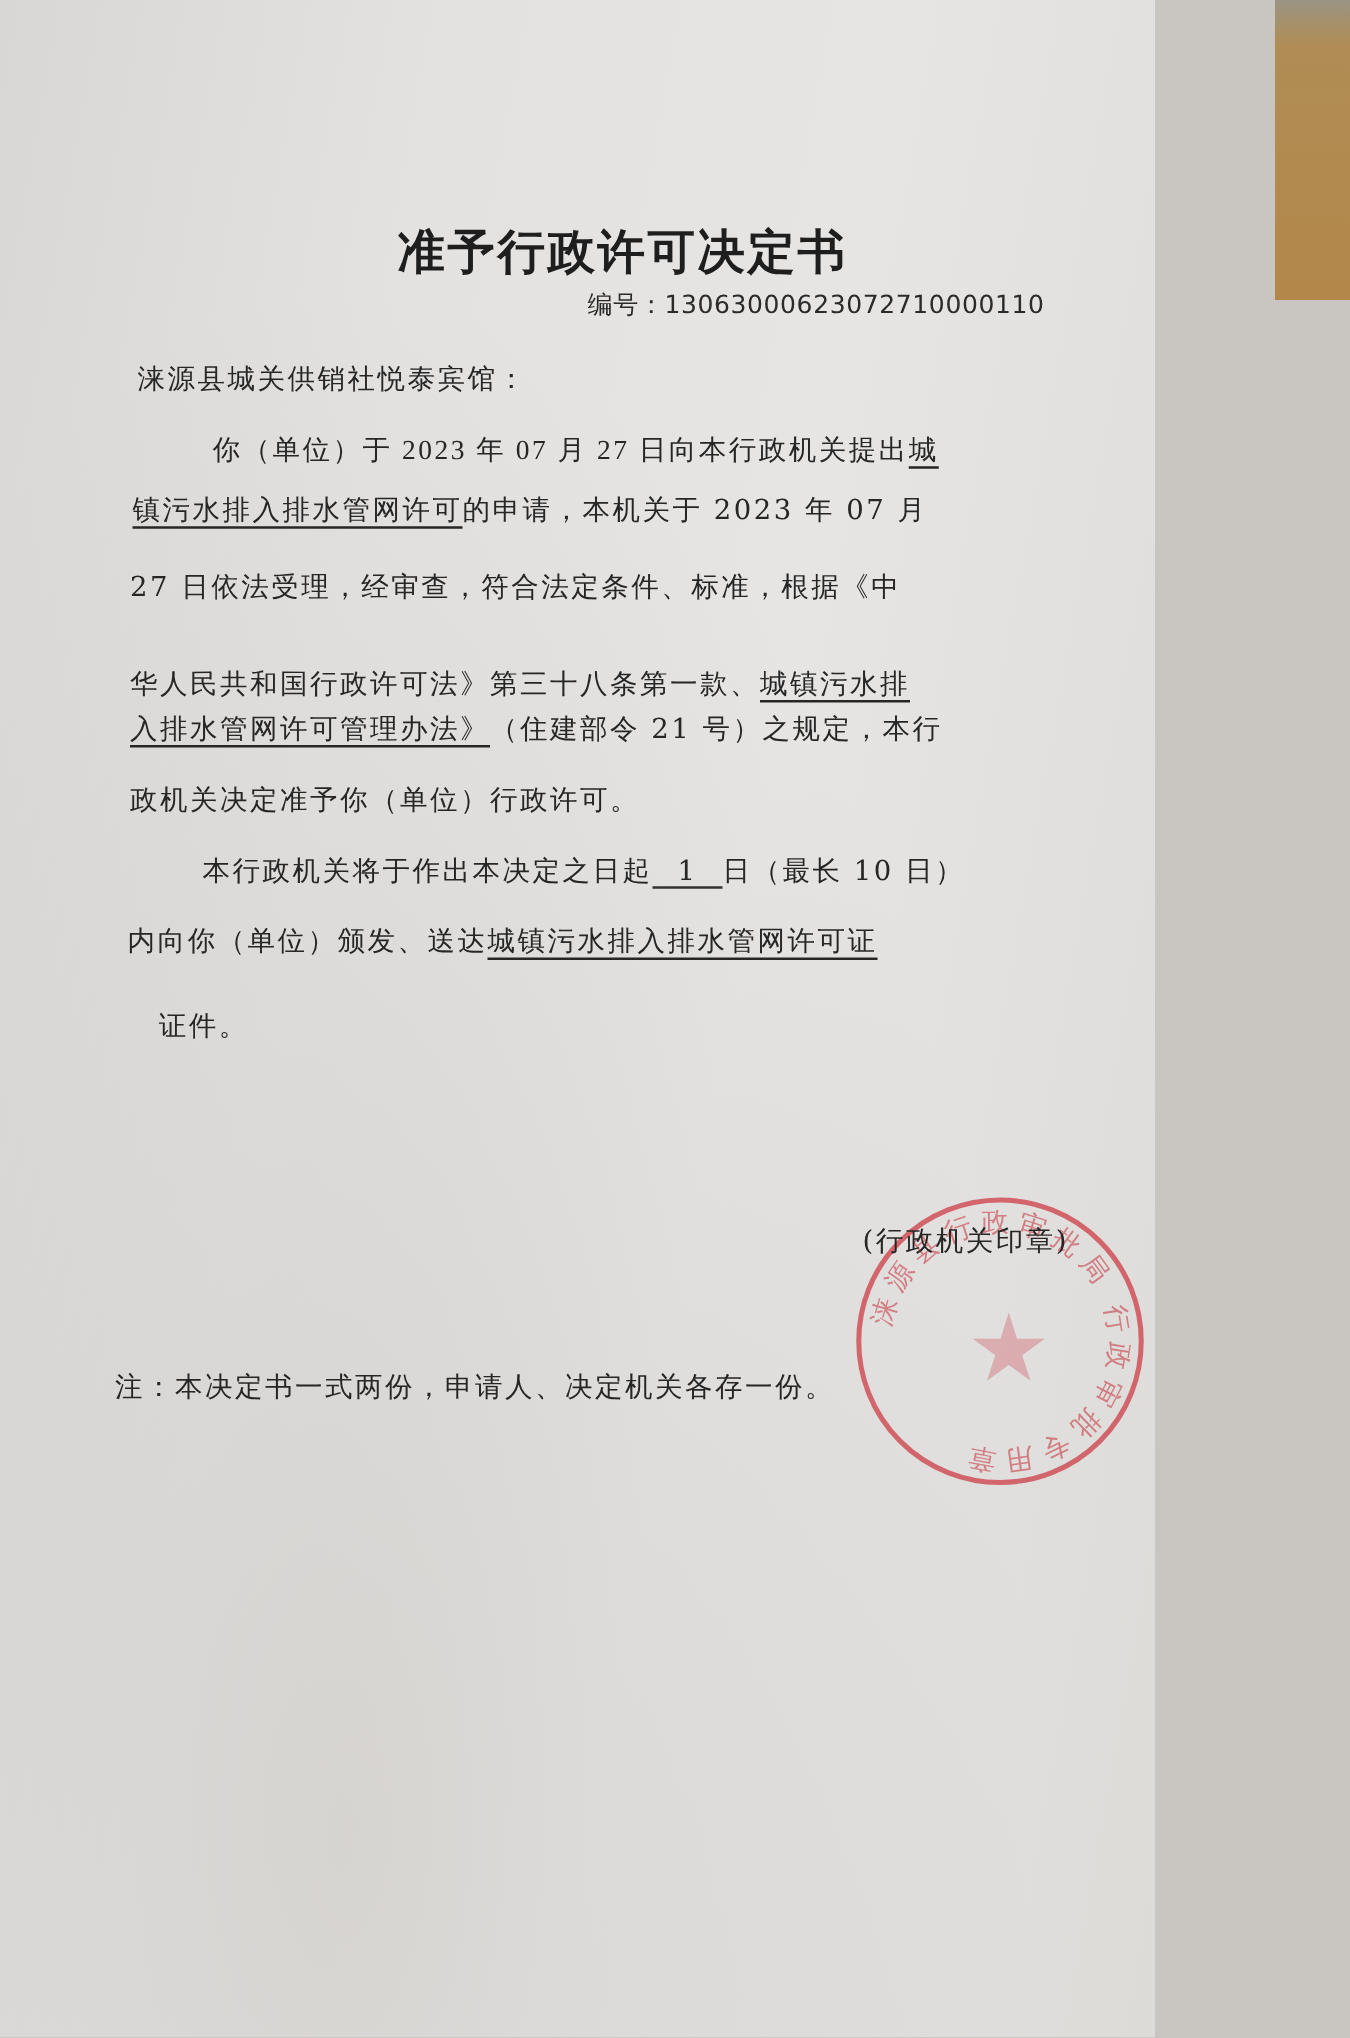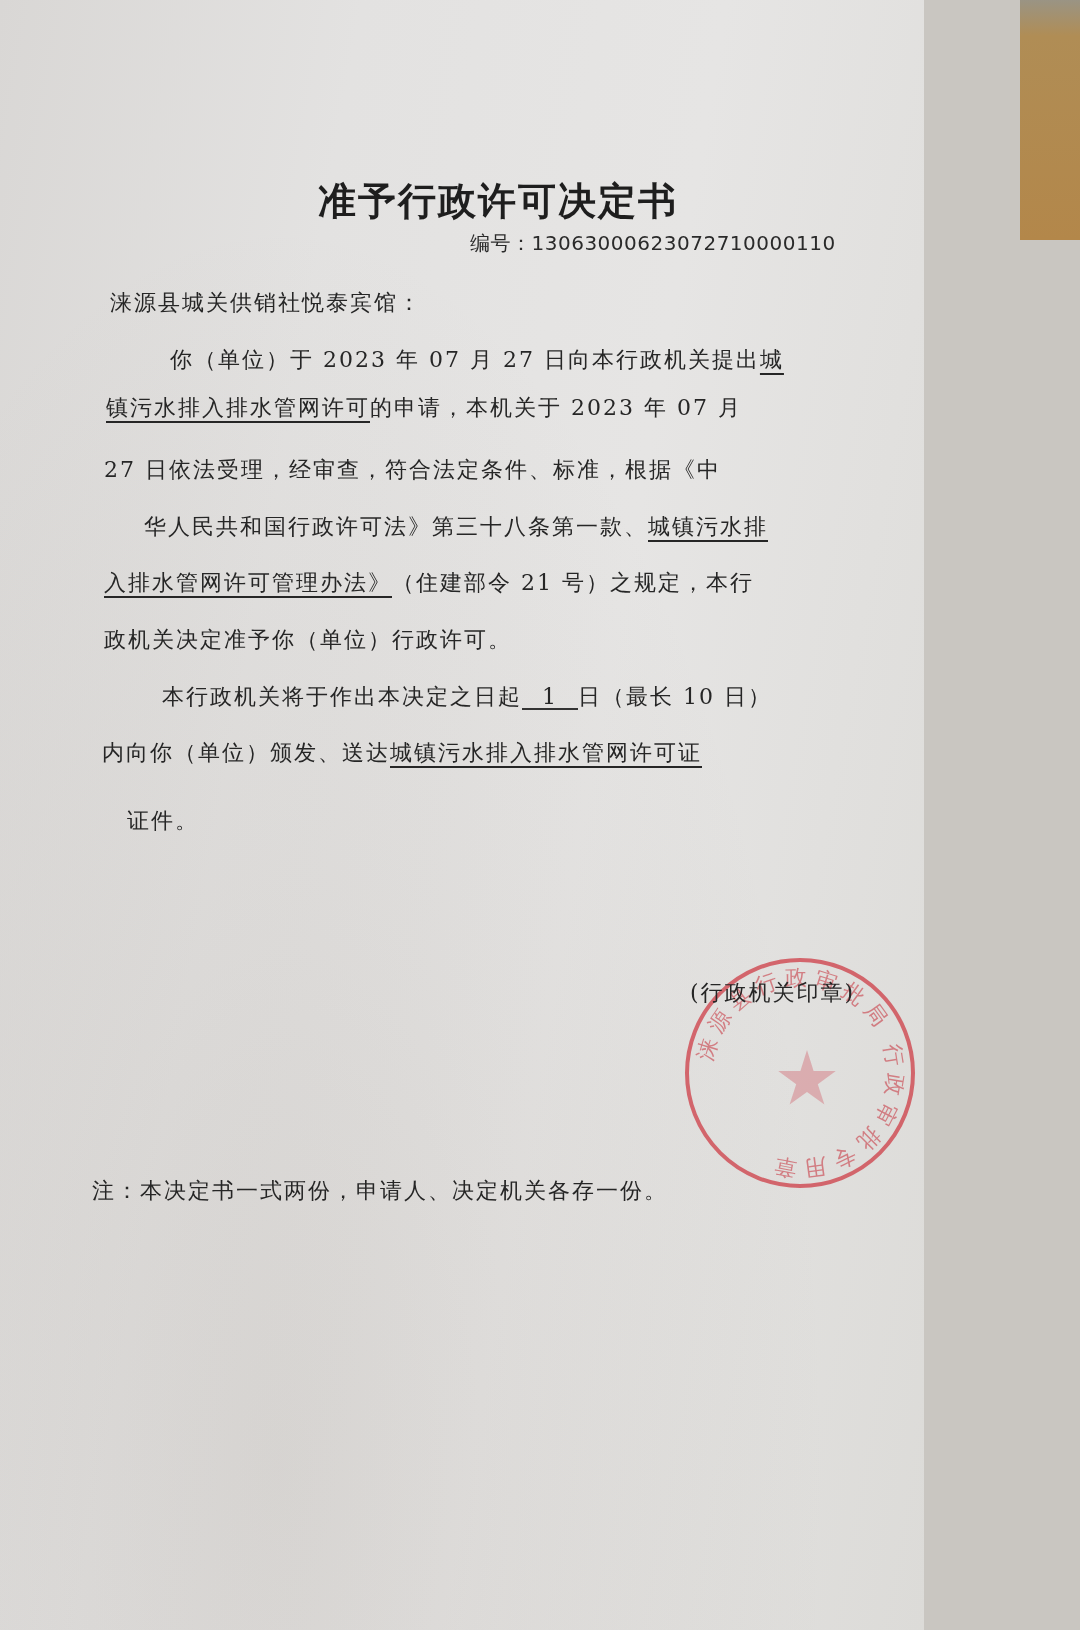--- a/index.html
+++ b/index.html
@@ -49,28 +49,28 @@
   <div class="shade"></div>
 
   <div class="txt title">准予行政许可决定书</div>
 
   <div class="txt docno">
     <span>编号：</span><span>13063000623072710000110</span>
   </div>
 
   <div class="txt body-line" style="left:110px; top:288px;">涞源县城关供销社悦泰宾馆：</div>
 
-  <div class="txt body-line" style="left:170px; top:345px;">
+  <div class="txt body-line" style="left:170px; top:345px;font-family:Liberation Serif, serif;">
     <span>你（单位）于 2023 年 07 月 27 日向本行政机关提出</span><span class="u">城</span>
   </div>
   <div class="txt body-line" style="left:106px; top:393px;">
     <span class="u">镇污水排入排水管网许可</span><span>的申请，本机关于 2023 年 07 月</span>
   </div>
   <div class="txt body-line" style="left:104px; top:455px;">27 日依法受理，经审查，符合法定条件、标准，根据《中</div>
-  <div class="txt body-line" style="left:104px; top:512px;margin-left:40px;">
+  <div class="txt body-line" style="left:104px; top:532px;">
     <span>华人民共和国行政许可法》第三十八条第一款、</span><span class="u">城镇污水排</span>
   </div>
   <div class="txt body-line" style="left:104px; top:568px;">
     <span class="u">入排水管网许可管理办法》</span><span>（住建部令 21 号）之规定，本行</span>
   </div>
   <div class="txt body-line" style="left:104px; top:625px;">政机关决定准予你（单位）行政许可。</div>
 
   <div class="txt body-line" style="left:162px; top:682px;">
     <span>本行政机关将于作出本决定之日起</span><span class="blank">1</span><span>日（最长 10 日）</span>
   </div>
@@ -86,14 +86,14 @@
       </defs>
       <text font-size="22" fill="rgba(200,60,70,0.6)" font-family="DejaVu Sans, sans-serif" letter-spacing="6">
         <textPath href="#ring" startOffset="2%">涞源县行政审批局 行政审批专用章</textPath>
       </text>
     </svg>
     <div class="star"></div>
   </div>
 
   <div class="txt body-line" style="left:690px; top:978px;">(行政机关印章)</div>
 
-  <div class="txt body-line" style="left:92px; top:1176px;">注：本决定书一式两份，申请人、决定机关各存一份。</div>
+  <div class="txt body-line" style="left:92px; top:1095px;">注：本决定书一式两份，申请人、决定机关各存一份。</div>
 </div>
 
 </body></html>

